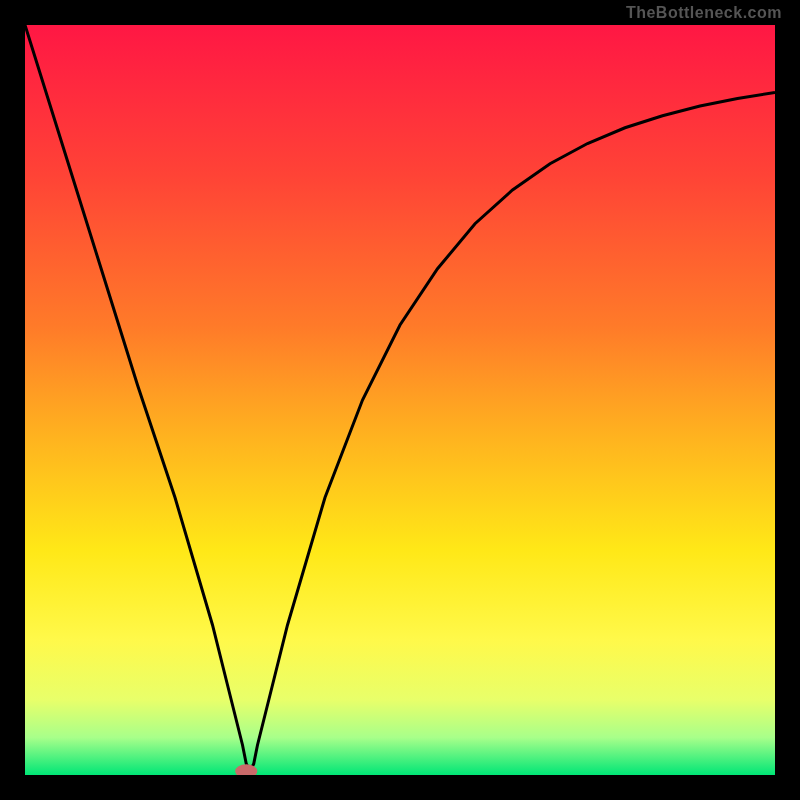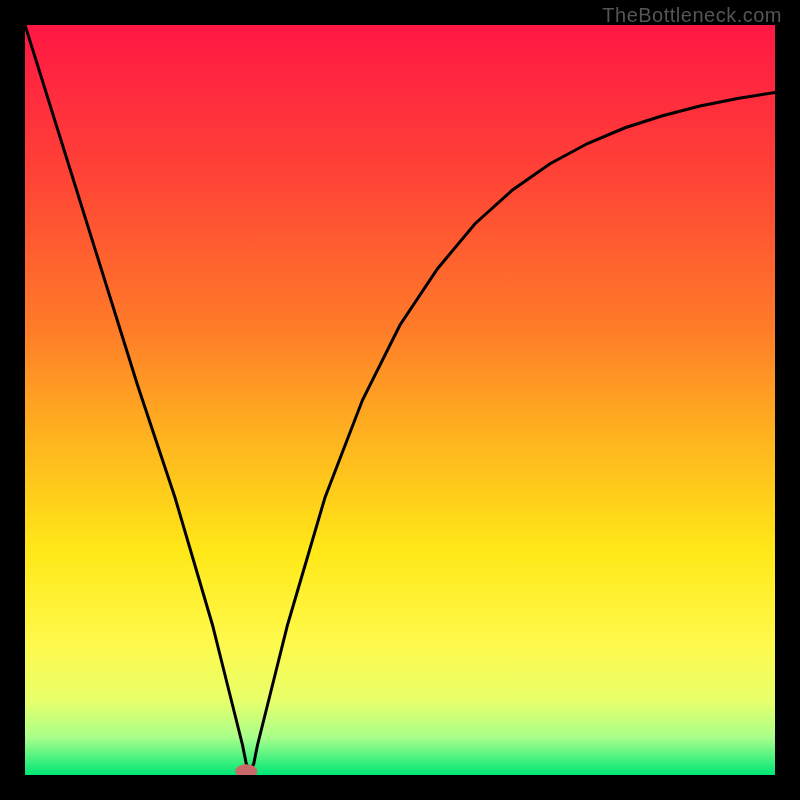--- a/index.html
+++ b/index.html
@@ -12,22 +12,22 @@
       height: 800px;
       background: #000;
       position: relative;
       font-family: Arial, sans-serif;
     }
     .watermark {
       position: absolute;
       top: 4px;
       right: 18px;
       color: #555;
-      font-size: 20px;
-      font-weight: normal;
+      font-size: 16px;
+      font-weight: bold;
       z-index: 10;
       letter-spacing: 0.5px;
     }
     .chart-container {
       position: absolute;
       top: 25px;
       left: 25px;
       width: 750px;
       height: 750px;
       background: #000;

